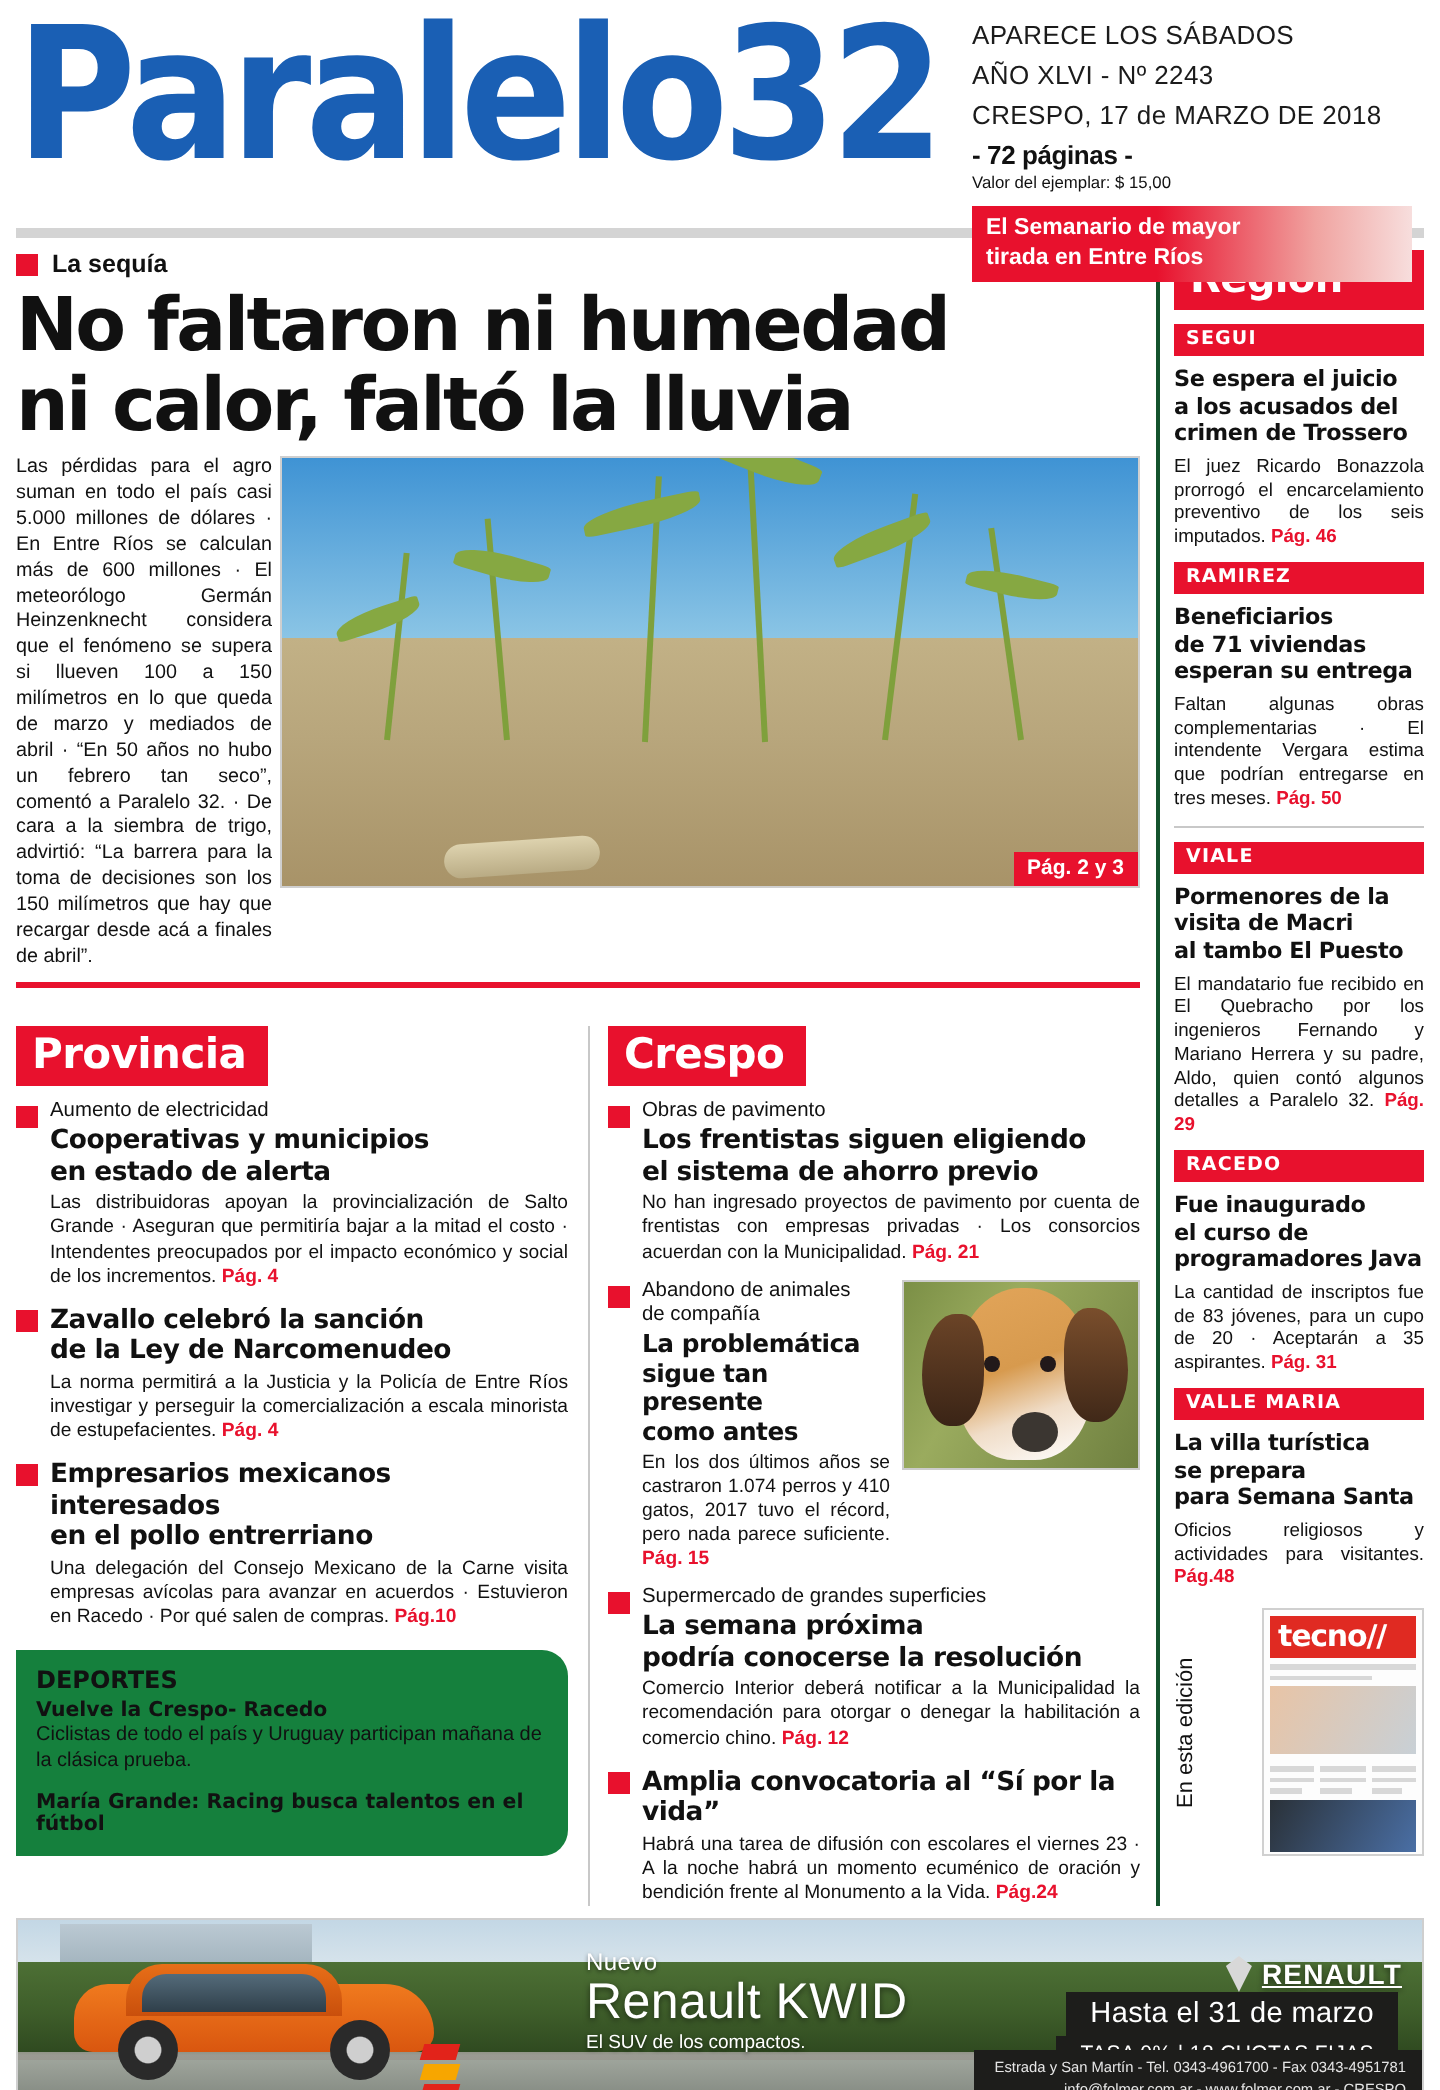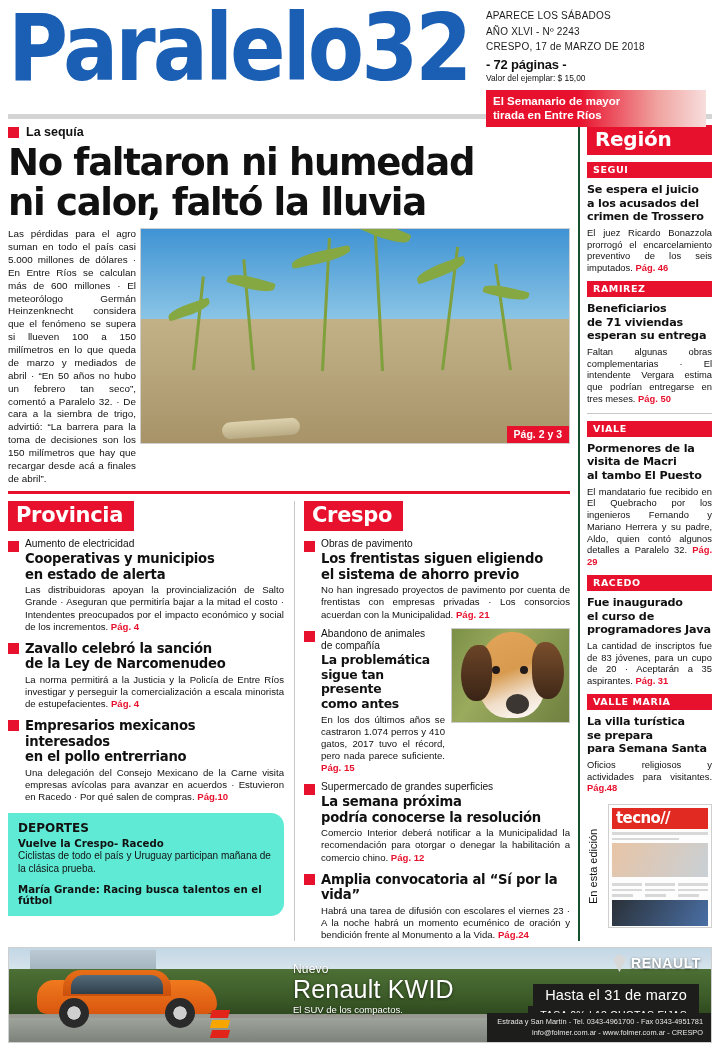--- a/index.html
+++ b/index.html
@@ -19,21 +19,21 @@
     font-weight: 700;
     font-size: 82px;
     letter-spacing: -3px;
     color: #1a5fb4;
     line-height: 0.98;
     transform: scaleY(1.12) scaleX(1.0);
     transform-origin: left top;
     white-space: nowrap;
   }
   .mast-right { flex: 1; padding-top: 8px; }
-  .mast-line { font-size: 10px; color: #1b1b1b; letter-spacing: .2px; line-height: 1.55; }
+  .mast-line { font-size: 13px; color: #1b1b1b; letter-spacing: .2px; line-height: 1.55; }
   .mast-pages { font-size: 13px; font-weight: 700; color:#111; margin-top: 2px; letter-spacing:-.2px;}
   .mast-price { font-size: 8.4px; color:#111; margin-top:1px;}
   .mast-slogan {
     margin-top: 7px;
     background: linear-gradient(90deg,#e8112d 0%, #e8112d 42%, #f0a3a0 78%, #f7dedd 100%);
     color: #fff; font-weight: 700; font-size: 11.5px; line-height: 1.25;
     padding: 4px 7px 5px 7px; width: 220px;
   }
   .mast-rule { height: 5px; background: #d4d4d4; margin: 2px 0 0 0; }
 
@@ -80,40 +80,40 @@
     padding: 2px 7px 3px 7px;
   }
   .red-rule { height: 3px; background:#e8112d; margin-top: 5px; }
 
   
   .sec-head {
     display:inline-block; background:#e8112d; color:#fff;
     font-family:"DejaVu Sans", sans-serif; font-weight:700; font-size: 21px;
     padding: 2px 11px 4px 8px; letter-spacing:-.3px; line-height:1.16;
   }
-  .cols2 { display:flex; gap: 10px; margin-top: 7px; }
+  .cols2 { display:flex; gap: 10px; margin-top: 19px; }
   .colA { flex: 0 0 276px; }
   .colB { flex: 1 1 auto; border-left: 1px solid #c8c8c8; padding-left: 9px;}
 
   .item { margin-top: 7px; display:flex; gap:6px; }
   .item .sq { margin-top: 3px; flex: 0 0 11px; width:11px; height:11px;}
   .item-body { flex:1 1 auto; }
   .over { font-size: 10.2px; color:#111; line-height:1.2; }
   .hl {
     font-family:"DejaVu Sans", sans-serif; font-weight:700;
     font-size: 13.2px; line-height: 1.18; color:#111; letter-spacing:-.25px;
     margin-top: 1px;
   }
   .hl-sm { font-size: 12.4px; }
   .sum { font-size: 9.6px; line-height:1.26; color:#111; text-align: justify; margin-top: 2px;}
   .pg { color:#e8112d; font-weight:700; }
 
   
   .deportes {
-    margin-top: 10px; background:#5eead4; border-radius: 0 13px 13px 0;
+    margin-top: 10px; background:#15803d; border-radius: 0 13px 13px 0;
     padding: 8px 10px 10px 10px;
   }
   .dep-title { font-family:"DejaVu Sans",sans-serif; font-weight:700; font-size: 12px; color:#111; }
   .dep-sub { font-family:"DejaVu Sans",sans-serif; font-weight:700; font-size: 10.2px; color:#111; margin-top:3px;}
   .dep-txt { font-size: 10px; line-height:1.25; color:#111; margin-top:1px;}
   .dep-foot { font-family:"DejaVu Sans",sans-serif; font-weight:700; font-size: 10.2px; color:#111; margin-top: 9px;}
 
   
   .two-up { display:flex; gap:6px; }
   .two-up .tx { flex: 0 0 124px; }
@@ -147,21 +147,21 @@
   .r-div { height:1px; background:#c8c8c8; margin-top:8px; }
 
   .edicion { display:flex; gap:5px; margin-top: 10px; align-items: stretch;}
   .edicion-label {
     writing-mode: vertical-rl; transform: rotate(180deg);
     font-size: 11px; color:#111; text-align:center; flex: 0 0 16px;
     padding: 6px 0;
   }
   .tecno {
     flex:1 1 auto; border:1px solid #d0d0d0; background:#fdfdfd; padding: 3px;
-    height: 124px; overflow:hidden;
+    height: 124px; overflow:hidden;margin-left:23px;
   }
   .tecno-masthead { background:#e02a22; color:#fff; font-family:"DejaVu Sans",sans-serif;
                     font-weight:700; font-size: 15px; padding: 1px 4px 2px 4px; letter-spacing:-.6px;}
   .tecno-line { height: 2.5px; background:#d8d8d8; margin-top:3px; }
   .tecno-line.s { width: 70%; }
   .tecno-img { height: 34px; background: linear-gradient(120deg,#e8c4a6,#c8d0d6); margin-top:3px; }
   .tecno-img2 { height: 26px; background: linear-gradient(120deg,#2a3138,#4a6fa5); margin-top:3px; }
   .tecno-cols { display:flex; gap:3px; margin-top:3px; }
   .tecno-cols .c { flex:1; }
 
@@ -185,23 +185,23 @@
               background: linear-gradient(#e86f18,#c94f0c); border-radius: 18px 18px 0 0; }
   .car-glass { position:absolute; left: 34px; top: 5px; width: 92px; height: 19px;
                background: linear-gradient(#546b7a,#2f3f4a); border-radius: 12px 12px 0 0; }
   .wheel { position:absolute; bottom: 0; width: 30px; height: 30px; border-radius:50%;
            background: radial-gradient(circle at 50% 50%, #cfcfcf 0 30%, #2a2a2a 33% 100%); }
   .ad-text { position:absolute; left: 284px; top: 14px; color:#fff; }
   .ad-nuevo { font-size: 12px; font-weight:400; letter-spacing:.2px; text-shadow: 0 1px 2px rgba(0,0,0,.5);}
   .ad-model { font-size: 25px; font-weight: 400; letter-spacing: .2px; line-height:1.05;
               text-shadow: 0 1px 3px rgba(0,0,0,.55); }
   .ad-tag { font-size: 9.5px; margin-top:2px; text-shadow: 0 1px 2px rgba(0,0,0,.6); }
-  .renault-badge { position:absolute; right: 10px; top: 6px; display:flex; align-items:center; gap:5px;
+  .renault-badge { position:absolute; right: 10px; top: 18px; display:flex; align-items:center; gap:5px;
                    color:#fff; font-weight:700; font-size: 14px; letter-spacing: .6px;
-                   text-shadow: 0 1px 3px rgba(0,0,0,.6);}
+                   text-shadow: 0 1px 3px rgba(0,0,0,.6); text-decoration: underline;}
   .renault-dia { width: 13px; height: 18px; background:#d8d8d8;
                  clip-path: polygon(50% 0, 100% 28%, 50% 100%, 0 28%); }
   .promo1 { position:absolute; right: 12px; top: 36px; background:#1d1d1b; color:#fff;
             font-size: 14.5px; padding: 3px 12px 4px 12px; letter-spacing:.2px;margin-left:48px;}
   .promo2 { position:absolute; right: 12px; top: 58px; background:#1d1d1b; color:#fff;
             font-size: 10.5px; padding: 3px 12px 4px 12px; letter-spacing:.2px;}
   .folmer { position:absolute; left: 200px; bottom: 2px; display:flex; align-items:flex-end; gap:6px;}
   .folmer-word { font-family:"DejaVu Sans", sans-serif; font-weight:700; font-size: 28px;
                  color:#1d1d1b; letter-spacing: 1px; line-height:.95; }
   .folmer-sub { position:absolute; right: 6px; bottom: -3px; font-size: 7px; color:#d9480f; font-style:italic;}

